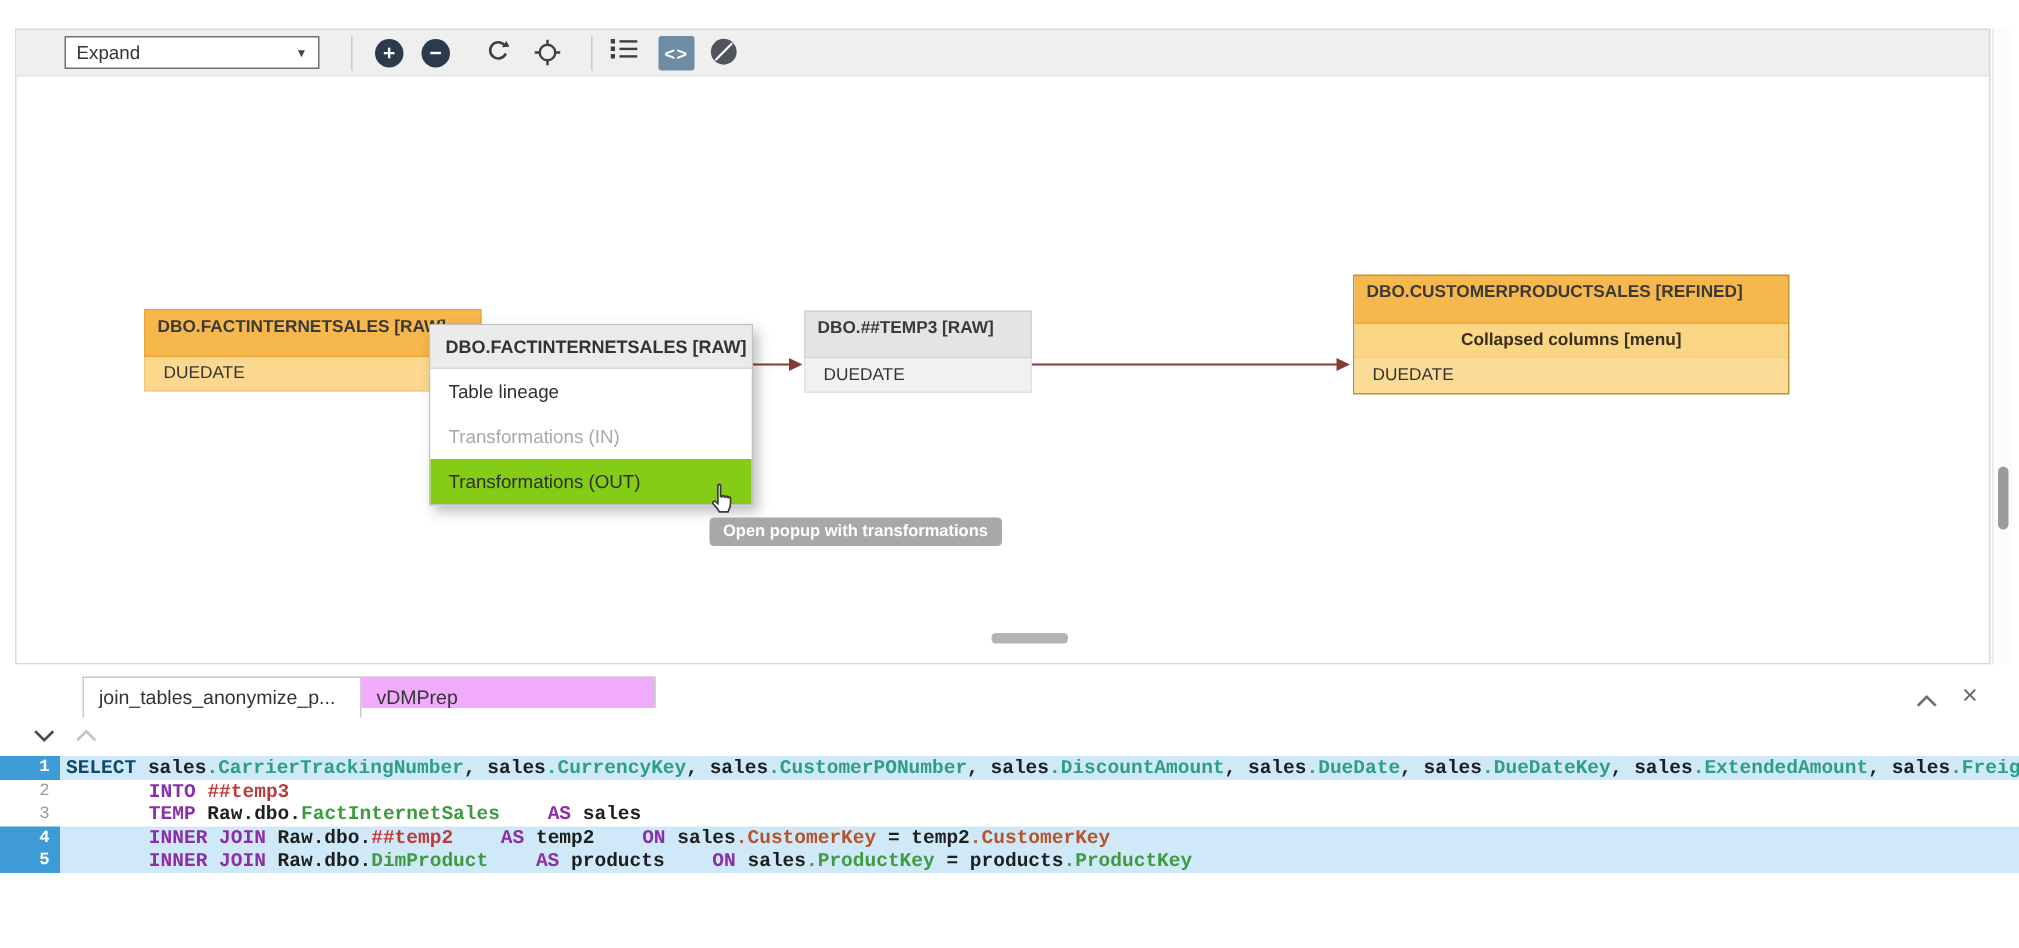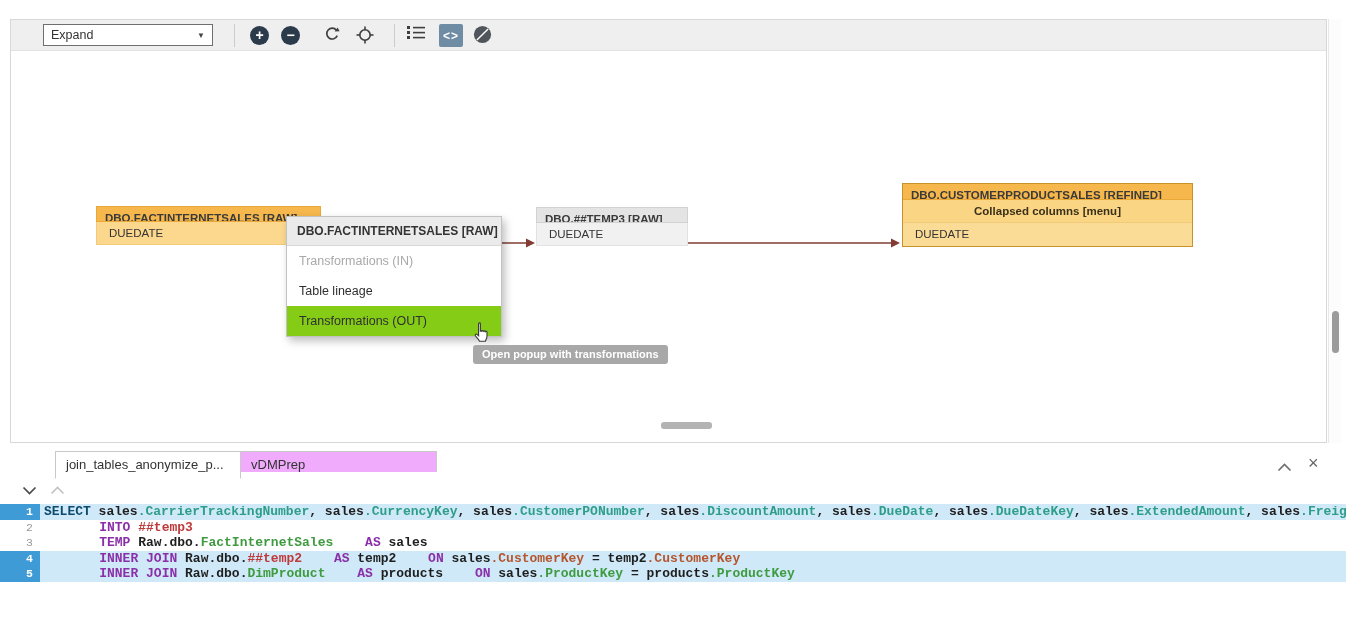--- a/index.html
+++ b/index.html
@@ -20,21 +20,21 @@
   .toolbar button { position:absolute; top:5px; background:none; border:none; padding:0; cursor:pointer;
                     display:flex; align-items:center; justify-content:center; }
   .tb-circle { width:19px; height:19px; border-radius:50%; background:#2c3b4b !important; top:6px !important; }
   .tb-circle span { color:#fff; font-size:14px; font-weight:bold; line-height:17px; }
   .tb-code { width:24px; height:23px; background:#6e8ca4 !important; border-radius:2px; top:4px !important; }
   .tb-code span { color:#fff; font-size:12px; font-weight:bold; letter-spacing:1px; }
 
   .edges { position:absolute; left:0; top:0; pointer-events:none; z-index:1; }
 
   .node { position:absolute; z-index:2; font-size:11.5px; }
-  .nh { height:16px; line-height:23px; padding:0 8px; font-weight:bold; color:#3a3a3a; white-space:nowrap; overflow:hidden; }
+  .nh { height:32px; line-height:23px; padding:0 8px; font-weight:bold; color:#3a3a3a; white-space:nowrap; overflow:hidden; }
   .nr { height:23px; line-height:22px; padding:0 12px; color:#333; white-space:nowrap; overflow:hidden; }
   .nh-orange { background:#f6b84c; border:1px solid #e9a838; }
   .nr-orange { background:#fbd88e; border:1px solid #f1cb79; border-top:none; }
   .nh-gray   { background:#e4e4e4; border:1px solid #d2d2d2; }
   .nr-gray   { background:#f1f1f1; border:1px solid #e2e2e2; border-top:none; }
   .node-right { border:1px solid #c6922e; }
   .node-right .nh-orange { border:none; border-bottom:1px solid #e9a838; }
   .nr-menu   { background:#fad684; text-align:center; font-weight:bold; color:#3a2f1a; border-bottom:1px solid #f1cb79; }
   .nr-orange2 { background:#fbdc97; }
 
@@ -175,22 +175,22 @@
 
     <div class="node node-right" style="left:891px; top:163px; width:291px;">
       <div class="nh nh-orange">DBO.CUSTOMERPRODUCTSALES [REFINED]</div>
       <div class="nr nr-menu">Collapsed columns [menu]</div>
       <div class="nr nr-orange2">DUEDATE</div>
     </div>
 
     <div class="context-menu" style="left:275px; top:196px; width:216px;">
       <div class="cm-header">DBO.FACTINTERNETSALES [RAW]</div>
       <div>
+          <div class="menu-item">Table lineage</div>
           <div class="menu-item disabled">Transformations (IN)</div>
-          <div class="menu-item">Table lineage</div>
           <div class="menu-item hovered">Transformations (OUT)</div>
         </div>
     </div>
 
     <div class="cursor" style="left:462px; top:302px;">
       <svg width="17" height="21" viewBox="0 0 10 13">
         <path d="M3.2 1.1 C3.2 0.4 4.3 0.4 4.3 1.1 L4.3 5.6 L4.8 5.7 C4.8 5.1 5.8 5.1 5.8 5.7 L6.1 5.8 C6.1 5.3 7.1 5.3 7.1 5.9 L7.4 6 C7.4 5.5 8.4 5.6 8.4 6.2 L8.4 8.6 C8.4 10.2 7.7 10.8 7.4 11.9 L3.8 11.9 C3.4 10.8 1.5 9 1.2 8.5 C0.8 7.9 1.6 7.2 2.2 7.7 L3.2 8.5 Z" fill="#ffffff" stroke="#3a3a3a" stroke-width="0.7"></path>
       </svg>
     </div>
 

